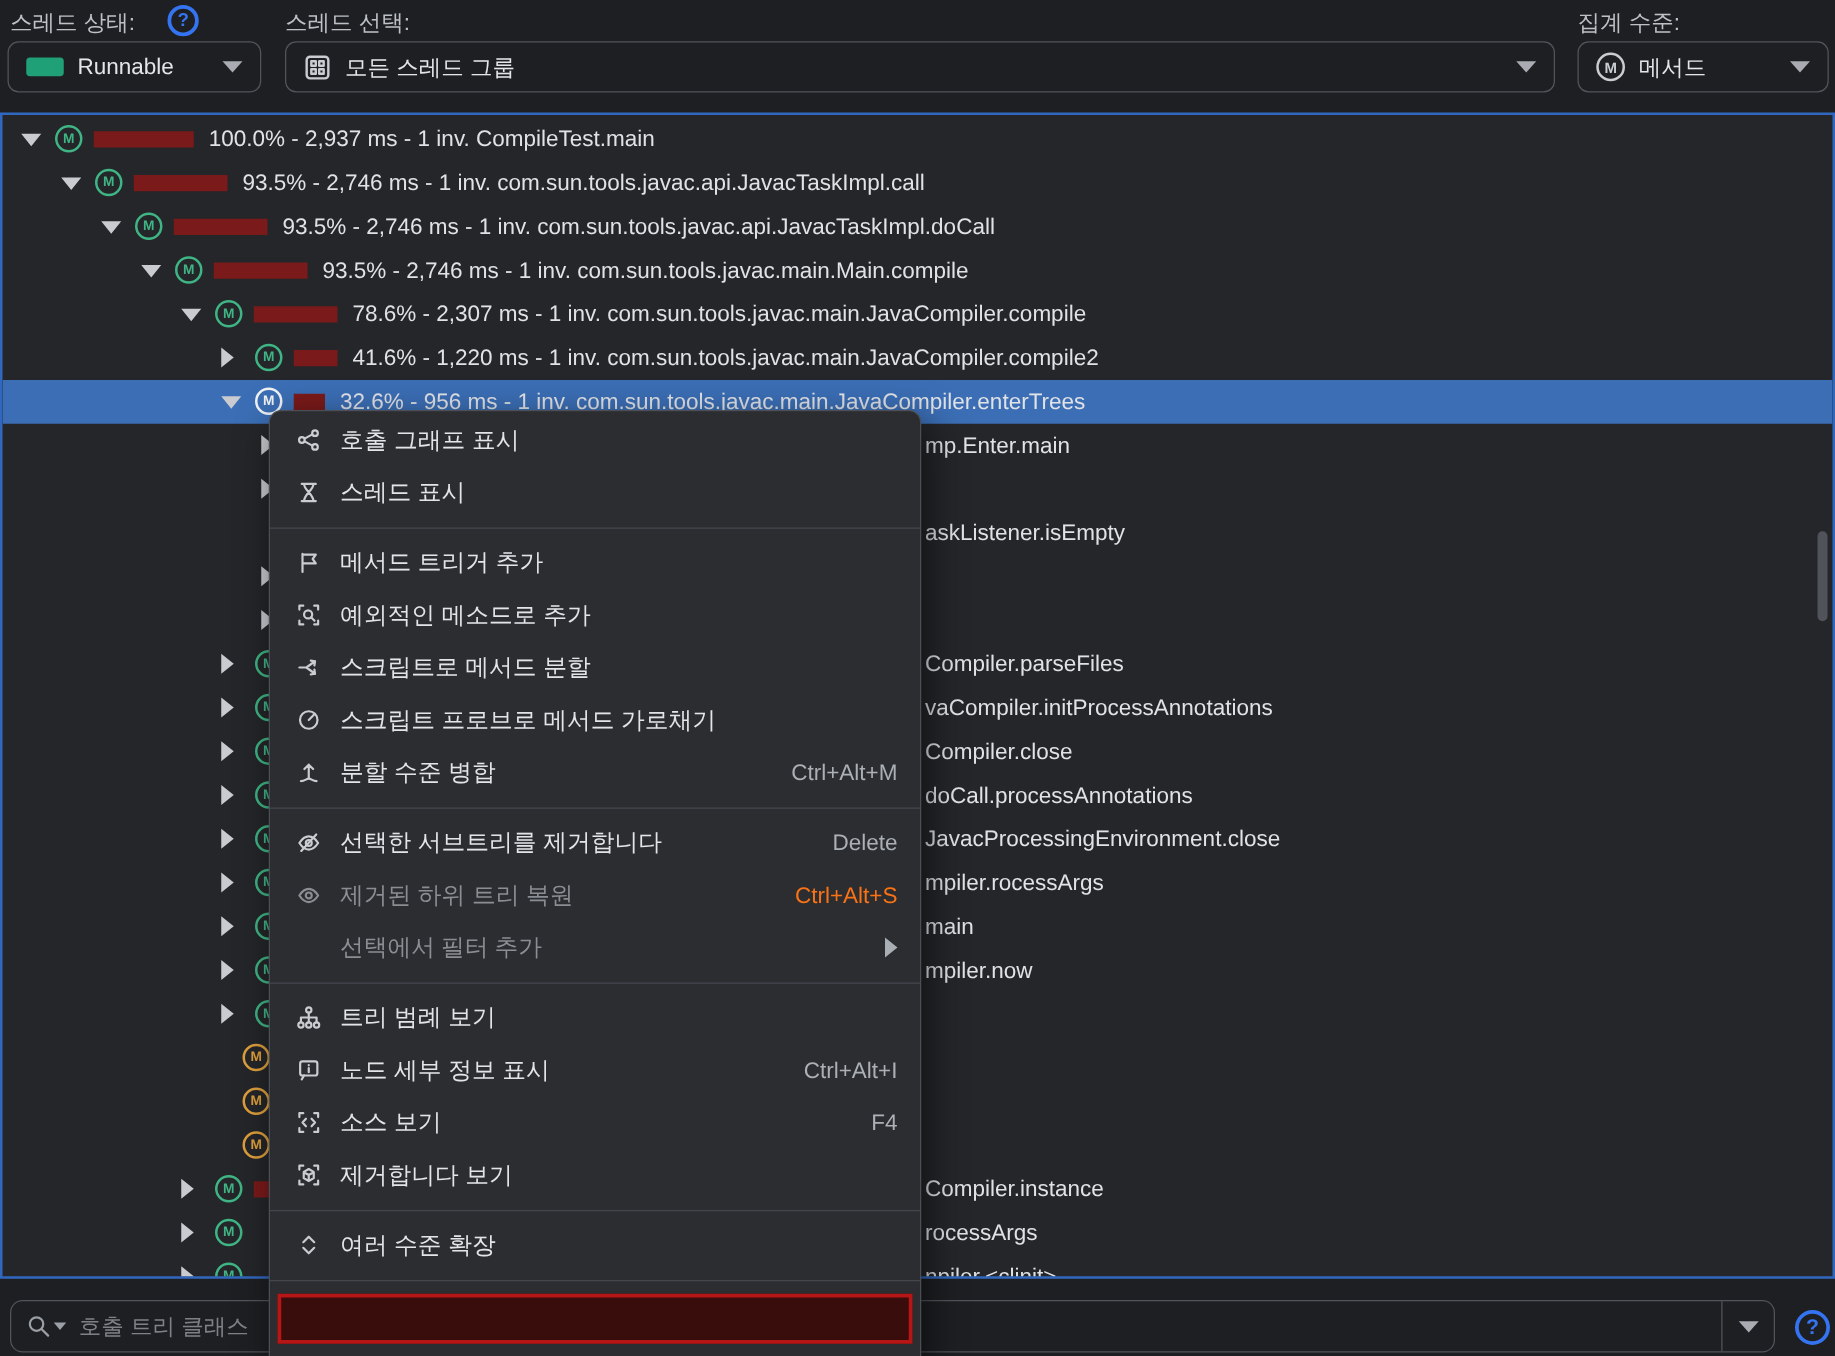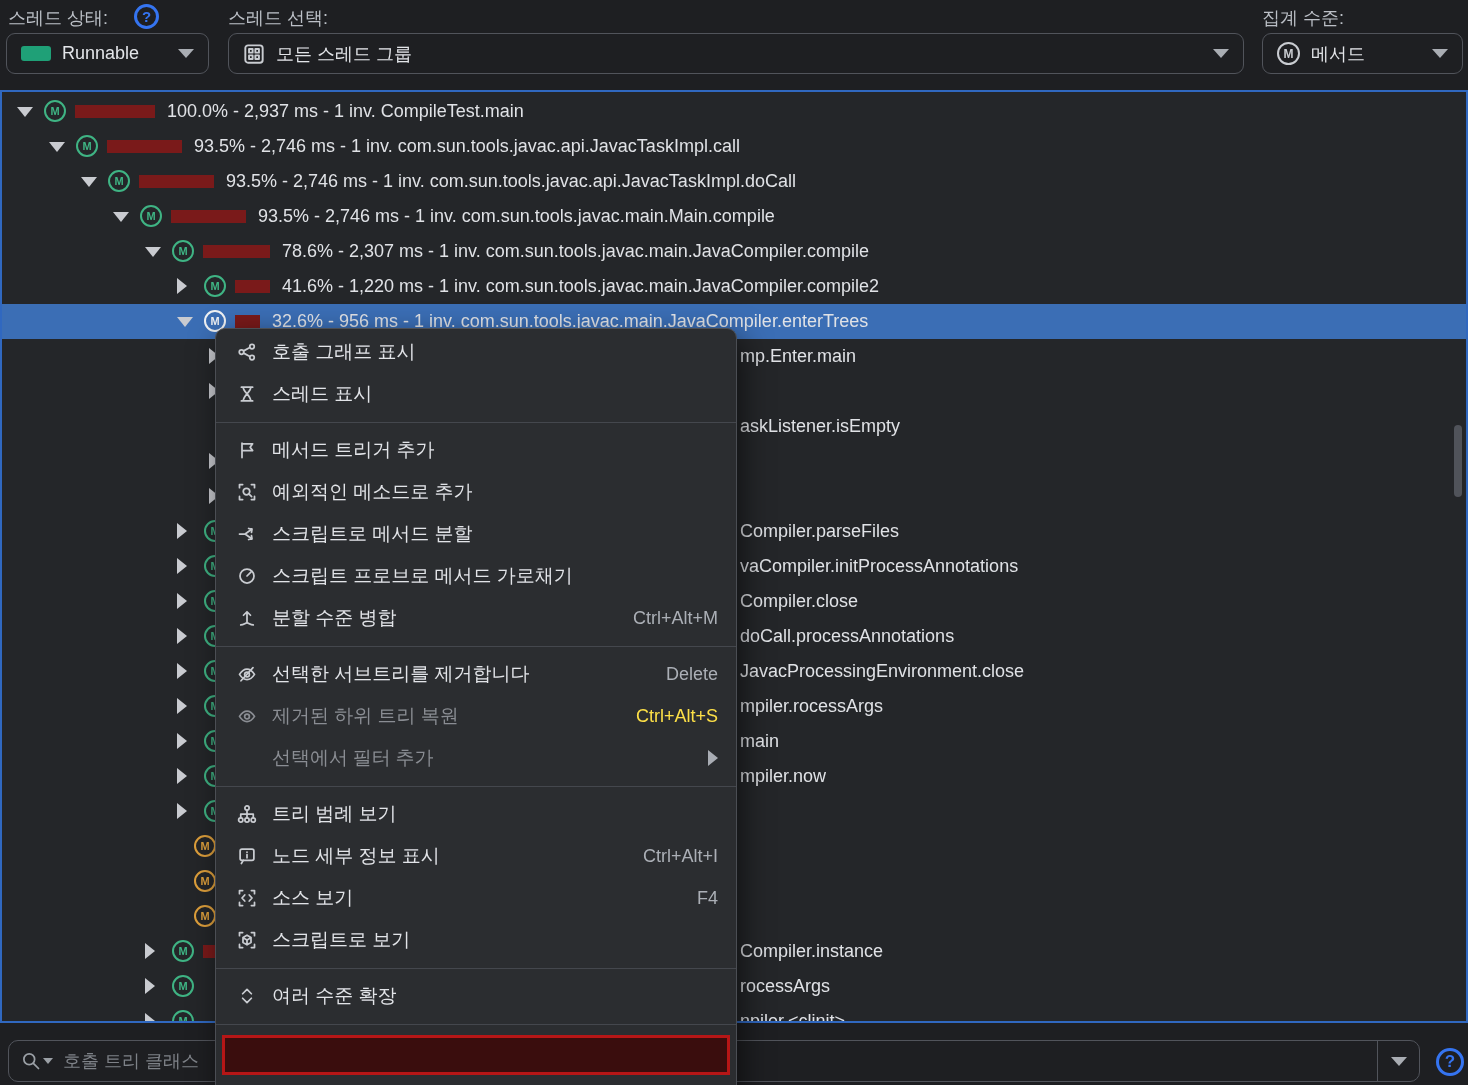--- a/index.html
+++ b/index.html
@@ -41,21 +41,21 @@
   .mi{height:42px;display:flex;align-items:center;padding:0 18px 0 20px;color:#e2e4e8;font-size:19px;}
   .mi .icwrap{width:22px;height:22px;margin-right:14px;color:#c9ccd1;flex:none;display:flex;align-items:center;justify-content:center;}
   .mi .icwrap svg{stroke:currentColor;fill:none;stroke-width:1.4;stroke-linecap:round;stroke-linejoin:round;}
   .mi .lab{white-space:nowrap;}
   .mi.noicon .lab{margin-left:36px;font-family:Liberation Serif, serif;}
   .mi .sc{margin-left:auto;color:#abafb6;font-size:18px;padding-left:20px;}
   .mi .subarr{margin-left:auto;width:0;height:0;border-top:8px solid transparent;border-bottom:8px solid transparent;
     border-left:10px solid #a9adb4;}
   .mi.dis{color:#8a8d93;}
   .mi.dis .icwrap{color:#8a8d93;}
-  .mi.dis .sc{color:#fde047;}
+  .mi.dis .sc{color:#f97316;}
   .msep{height:14px;display:flex;align-items:center;}
   .msep i{display:block;height:1px;background:#44474d;width:100%;}
   .mred{height:34px;margin:4px 6px 0;border:3px solid var(--alert);background:#3a0d0d;}
   
   .searchbox{position:absolute;left:8px;top:1040px;width:1412px;height:42px;border:1px solid #51545b;
     border-radius:10px;background:#1e1f22;box-sizing:border-box;display:flex;align-items:center;padding:0 46px 0 12px;}
   .searchbox input{background:transparent;border:none;outline:none;color:#dfe1e5;font-size:18px;
     font-family:inherit;flex:1;min-width:0;margin-left:8px;}
   .searchbox input::placeholder{color:#7e8288;opacity:1;}
   .mag-caret{width:0;height:0;border-left:5px solid transparent;border-right:5px solid transparent;
@@ -365,21 +365,21 @@
       <span class="lab">소스 보기</span>
       <span class="sc">F4</span>
     </div>
     <div class="mi">
       <span class="icwrap">
         <svg width="20" height="20" viewBox="0 0 16 16">
           <path d="M2 4.5V2h2.5M11.5 2H14v2.5M14 11.5V14h-2.5M4.5 14H2v-2.5"></path>
           <path d="M8 4.2l3.2 1.8v4L8 11.8 4.8 10V6L8 4.2zM8 8l3.2-1.8M8 8L4.8 6.2M8 8v3.8"></path>
         </svg>
       </span>
-      <span class="lab">스크립트로 보기</span>
+      <span class="lab">제거합니다 보기</span>
     </div>
     <div class="msep">
       <i></i>
     </div>
     <div class="mi">
       <span class="icwrap">
         <svg width="20" height="20" viewBox="0 0 16 16">
           <path d="M4.5 6.2L8 2.7l3.5 3.5M4.5 9.8L8 13.3l3.5-3.5"></path>
         </svg>
       </span>

